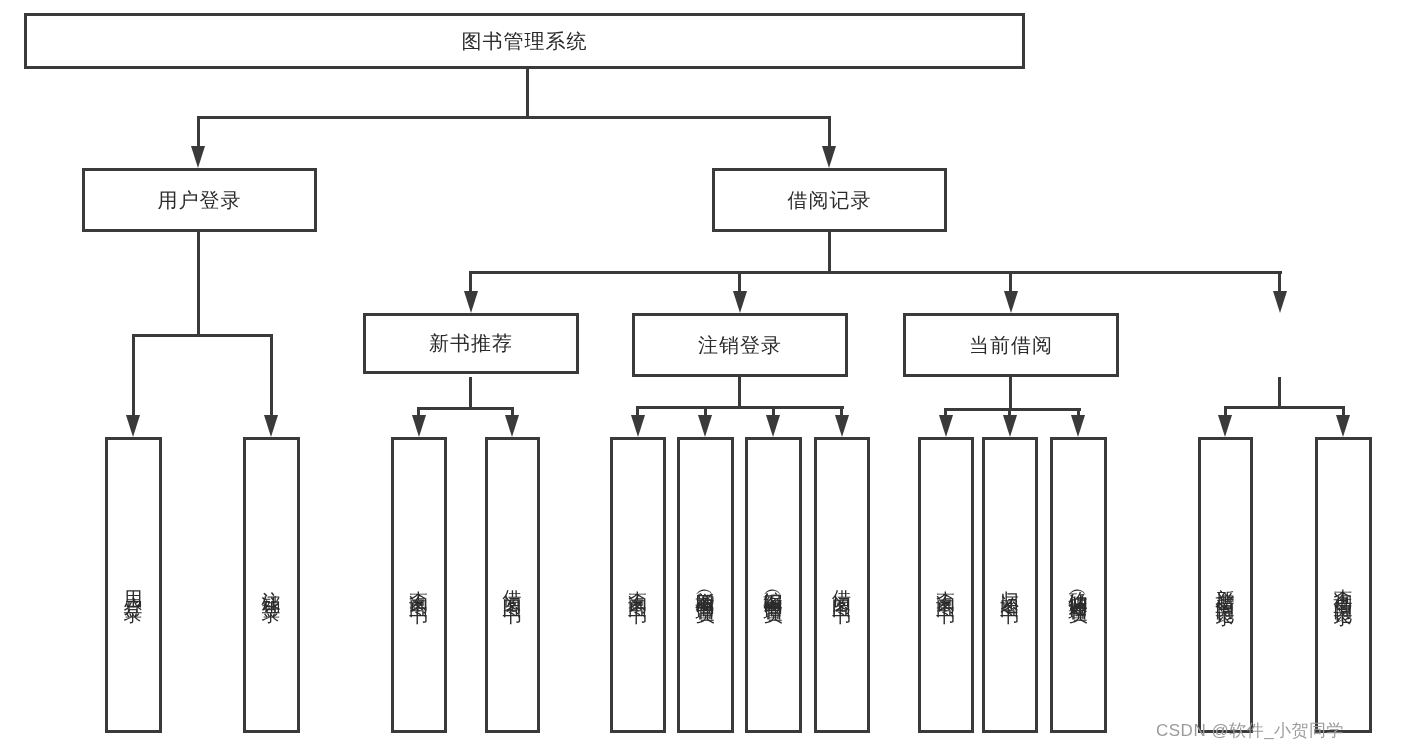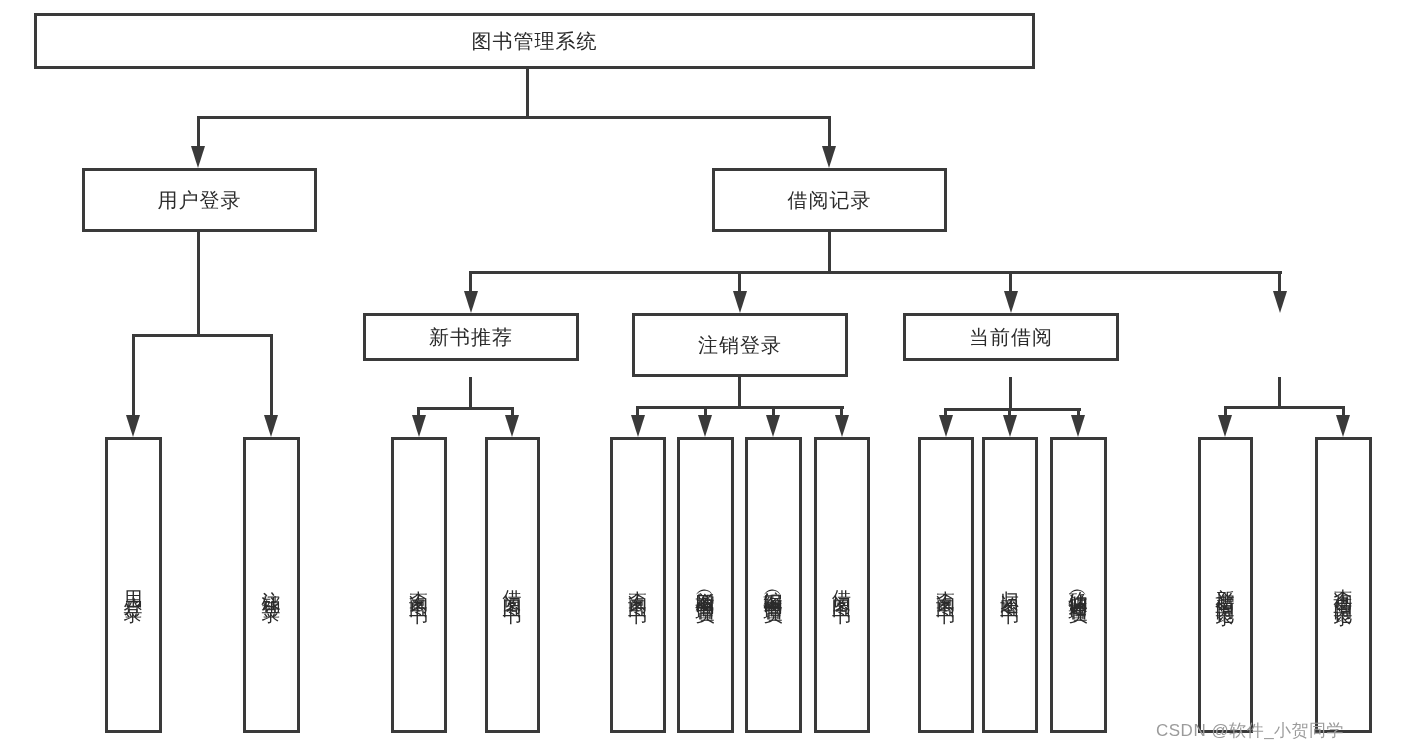--- a/index.html
+++ b/index.html
@@ -46,21 +46,21 @@
     white-space: nowrap;
     z-index: 5;
     letter-spacing: 0.5px;
   }
 </style>
 </head>
 <body>
 
 <div class="canvas">
 
-  <div class="node hnode" style="left:34px; top:13px; width:1001px; height:56px;justify-content:center;">
+  <div class="node hnode" style="left:24px; top:13px; width:1001px; height:56px;justify-content:center;">
     <span>图书管理系统</span>
   </div>
 
   <div class="ln" style="left:526px; top:68px; width:3px; height:51px;"></div>
   <div class="ln" style="left:197px; top:116px; width:634px; height:3px;"></div>
   <div class="ln" style="left:197px; top:116px; width:3px; height:32px;"></div>
   <div class="arr" style="left:191px; top:146px;"></div>
   <div class="ln" style="left:828px; top:116px; width:3px; height:32px;"></div>
   <div class="arr" style="left:822px; top:146px;"></div>
 
@@ -82,27 +82,27 @@
   <div class="ln" style="left:469px; top:271px; width:813px; height:3px;"></div>
   <div class="ln" style="left:469px; top:271px; width:3px; height:20px;"></div>
   <div class="arr" style="left:464px; top:291px;"></div>
   <div class="ln" style="left:738px; top:271px; width:3px; height:20px;"></div>
   <div class="arr" style="left:733px; top:291px;"></div>
   <div class="ln" style="left:1009px; top:271px; width:3px; height:20px;"></div>
   <div class="arr" style="left:1004px; top:291px;"></div>
   <div class="ln" style="left:1278px; top:271px; width:3px; height:20px;"></div>
   <div class="arr" style="left:1273px; top:291px;"></div>
 
-  <div class="node hnode" style="left:363px; top:313px; width:216px; height:48px;">
+  <div class="node hnode" style="left:363px; top:313px; width:216px; height:61px;">
     <span>新书推荐</span>
   </div>
   <div class="node hnode" style="left:632px; top:313px; width:216px; height:64px;">
     <span>注销登录</span>
   </div>
-  <div class="node hnode" style="left:903px; top:313px; width:216px; height:48px;justify-content:center;">
+  <div class="node hnode" style="left:903px; top:313px; width:216px; height:64px;justify-content:center;">
     <span>当前借阅</span>
   </div>
 
   <div class="ln" style="left:469px; top:377px; width:3px; height:33px;"></div>
   <div class="ln" style="left:417px; top:407px; width:97px; height:3px;"></div>
   <div class="ln" style="left:417px; top:407px; width:3px; height:10px;"></div>
   <div class="arr" style="left:412px; top:415px;"></div>
   <div class="ln" style="left:511px; top:407px; width:3px; height:10px;"></div>
   <div class="arr" style="left:505px; top:415px;"></div>
 

